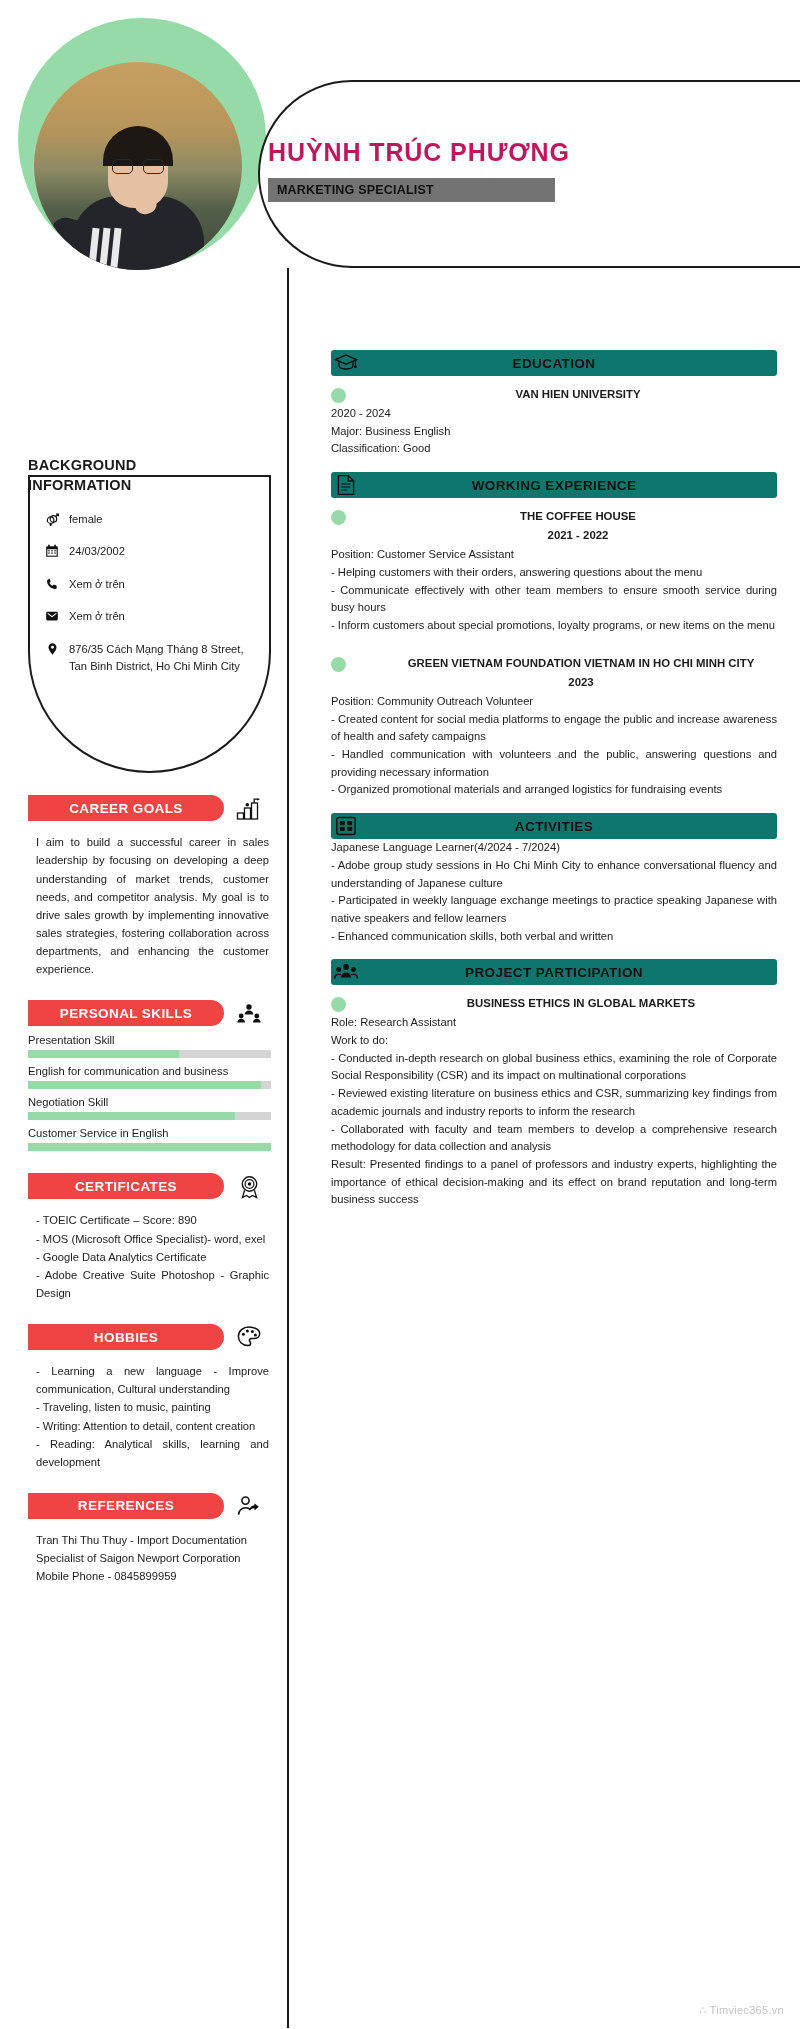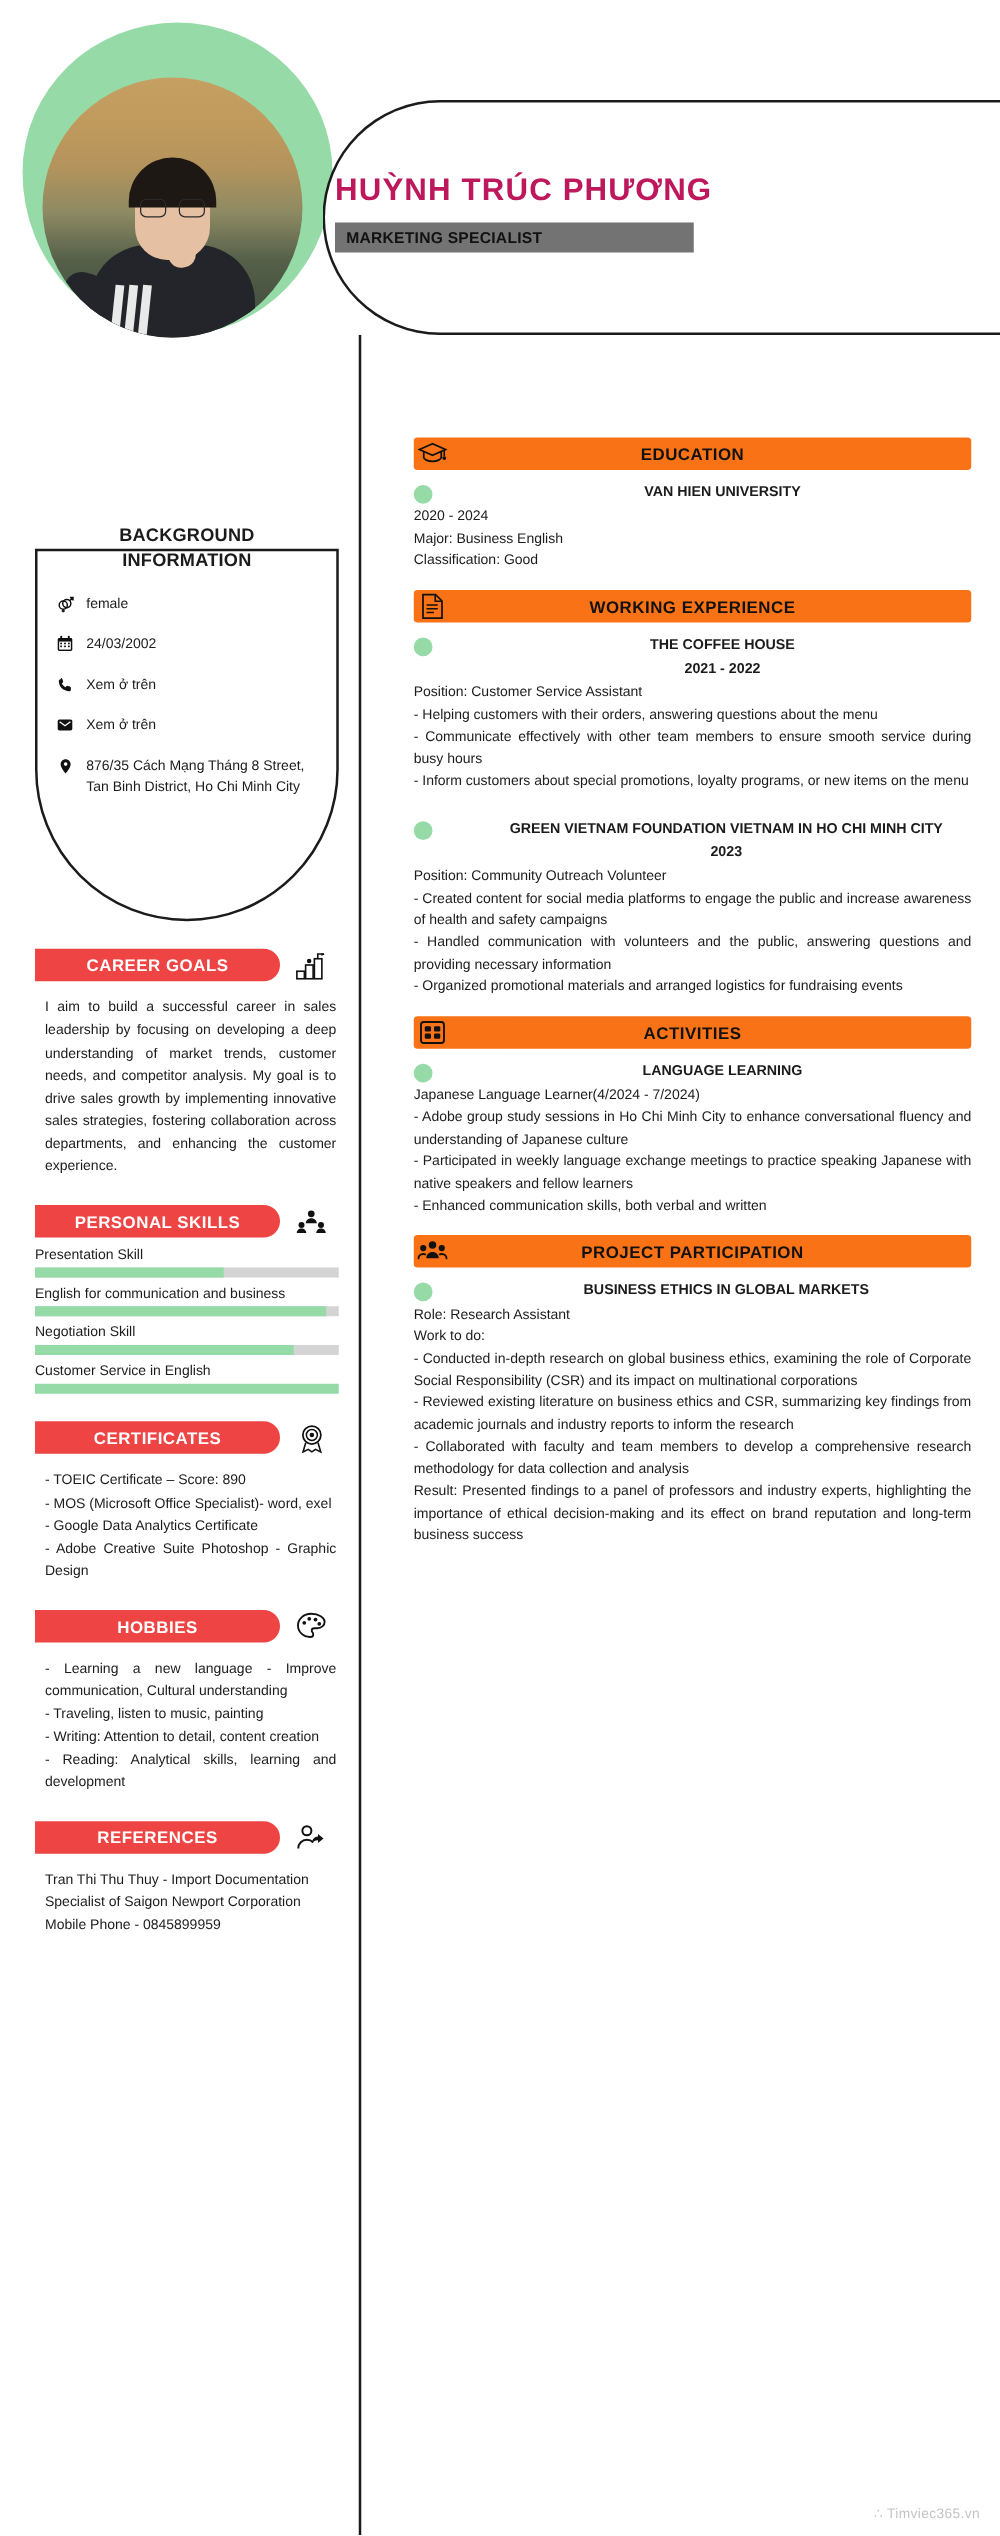--- a/index.html
+++ b/index.html
@@ -106,22 +106,22 @@
 
   
   .v-divider {
     position: absolute; left: 287px; top: 268px;
     width: 2px; height: 1760px; background: #1b1b1b;
   }
 
   
   .left { position: absolute; left: 28px; top: 420px; width: 243px; }
   .bg-title {
-    text-align: center; font-size: 14.5px; font-weight: bold; letter-spacing: .2px;
-    line-height: 1.35; position: relative; z-index: 3;
+    text-align: left; font-size: 14.5px; font-weight: bold; letter-spacing: .2px;
+    line-height: 1.35; position: relative; z-index: 3; margin-top: 36px;
   }
   .bg-title .l2 { display:block; }
   .info-box {
     position: relative; margin-top: -20px;
     border: 2.2px solid #1b1b1b;
     border-radius: 0 0 122px 122px;
     padding: 34px 14px 96px 14px;
     z-index: 1;
   }
   .info-row { display: flex; align-items: flex-start; gap: 9px; margin-bottom: 15px; }
@@ -149,21 +149,21 @@
   .skill { margin-top: 7px; }
   .skill-label { font-size: 11.2px; color: #1b1b1b; margin-bottom: 4px; }
   .bar { width: 100%; height: 8px; background: #d4d4d4; }
   .bar > i { display: block; height: 100%; background: #96DBA7; }
 
   
   .right { position: absolute; left: 297px; top: 350px; width: 480px; }
   .r-sec { position: relative; margin-bottom: 14px; }
   .r-head {
     position: relative; margin-left: 34px;
-    height: 26px; background: #f97316;
+    height: 26px; background: #0f766e;
     display: flex; align-items: center; justify-content: center;
     font-size: 13.5px; font-weight: bold; letter-spacing: .4px; color: #111;
     border-radius: 3px;
   }
   .r-icon {
     position: absolute; left: 0; top: 0; width: 30px; height: 26px;
     display: flex; align-items: center; justify-content: center;
   }
   .entry { margin-top: 10px; position: relative; padding-left: 36px; }
   .dot {
@@ -461,24 +461,20 @@
           <svg width="22" height="22" viewBox="0 0 22 22">
             <rect x="1.8" y="2.6" width="18.4" height="16.8" rx="2.2" fill="none" stroke="#111" stroke-width="1.5"></rect>
             <rect x="4.8" y="6" width="5" height="4.2" rx="1" fill="#111"></rect>
             <rect x="12.2" y="6" width="5" height="4.2" rx="1" fill="#111"></rect>
             <rect x="4.8" y="11.8" width="5" height="4.2" rx="1" fill="#111"></rect>
             <rect x="12.2" y="11.8" width="5" height="4.2" rx="1" fill="#111"></rect>
           </svg>
         </span>
         <span>ACTIVITIES</span>
       </div>
-      <div class="entry">
-        <span class="dot"></span>
-        <div class="entry-title">LANGUAGE LEARNING</div>
-      </div>
       <div class="entry-wrap">
         <div class="entry-body">Japanese Language Learner(4/2024 - 7/2024)</div>
         <div class="entry-body">-  Adobe group study sessions in Ho Chi Minh City  to  enhance  conversational  fluency  and understanding of Japanese culture</div>
         <div class="entry-body">-  Participated  in  weekly  language  exchange meetings to practice speaking Japanese with native speakers and fellow learners</div>
         <div class="entry-body">-   Enhanced  communication  skills,  both  verbal and written</div>
       </div>
     </div>
 
     <div class="r-sec">
       <div class="r-head">

